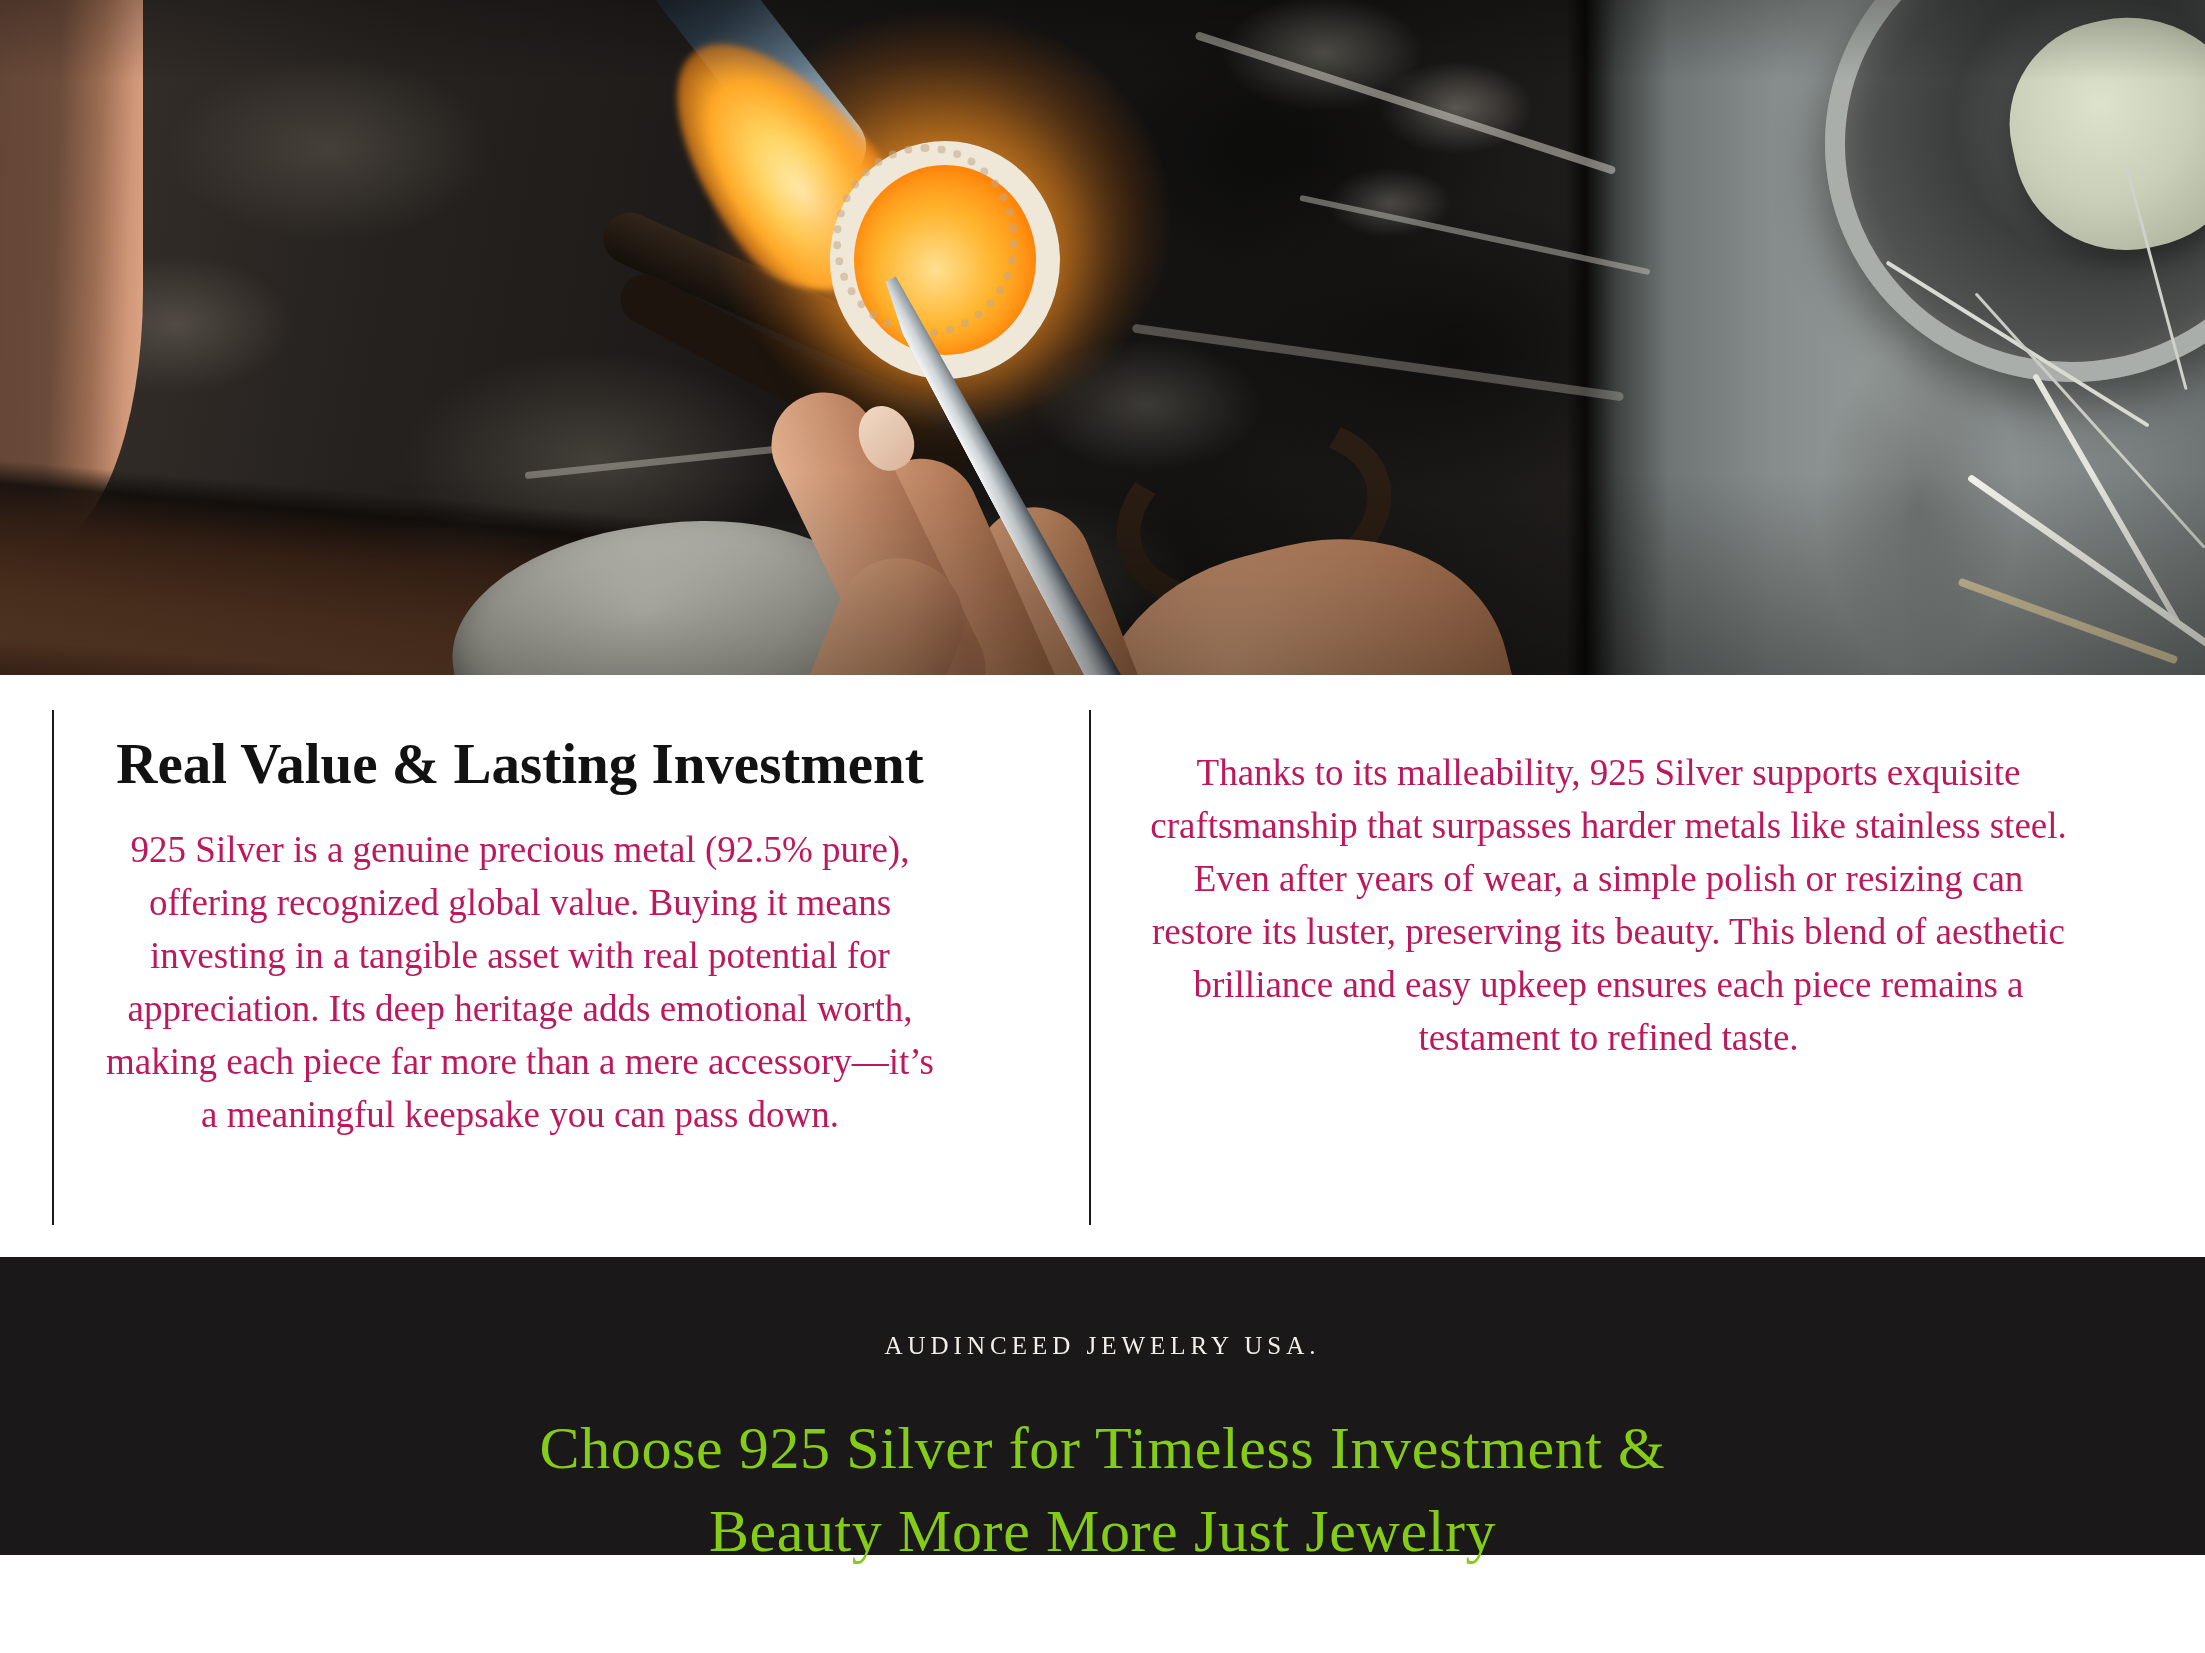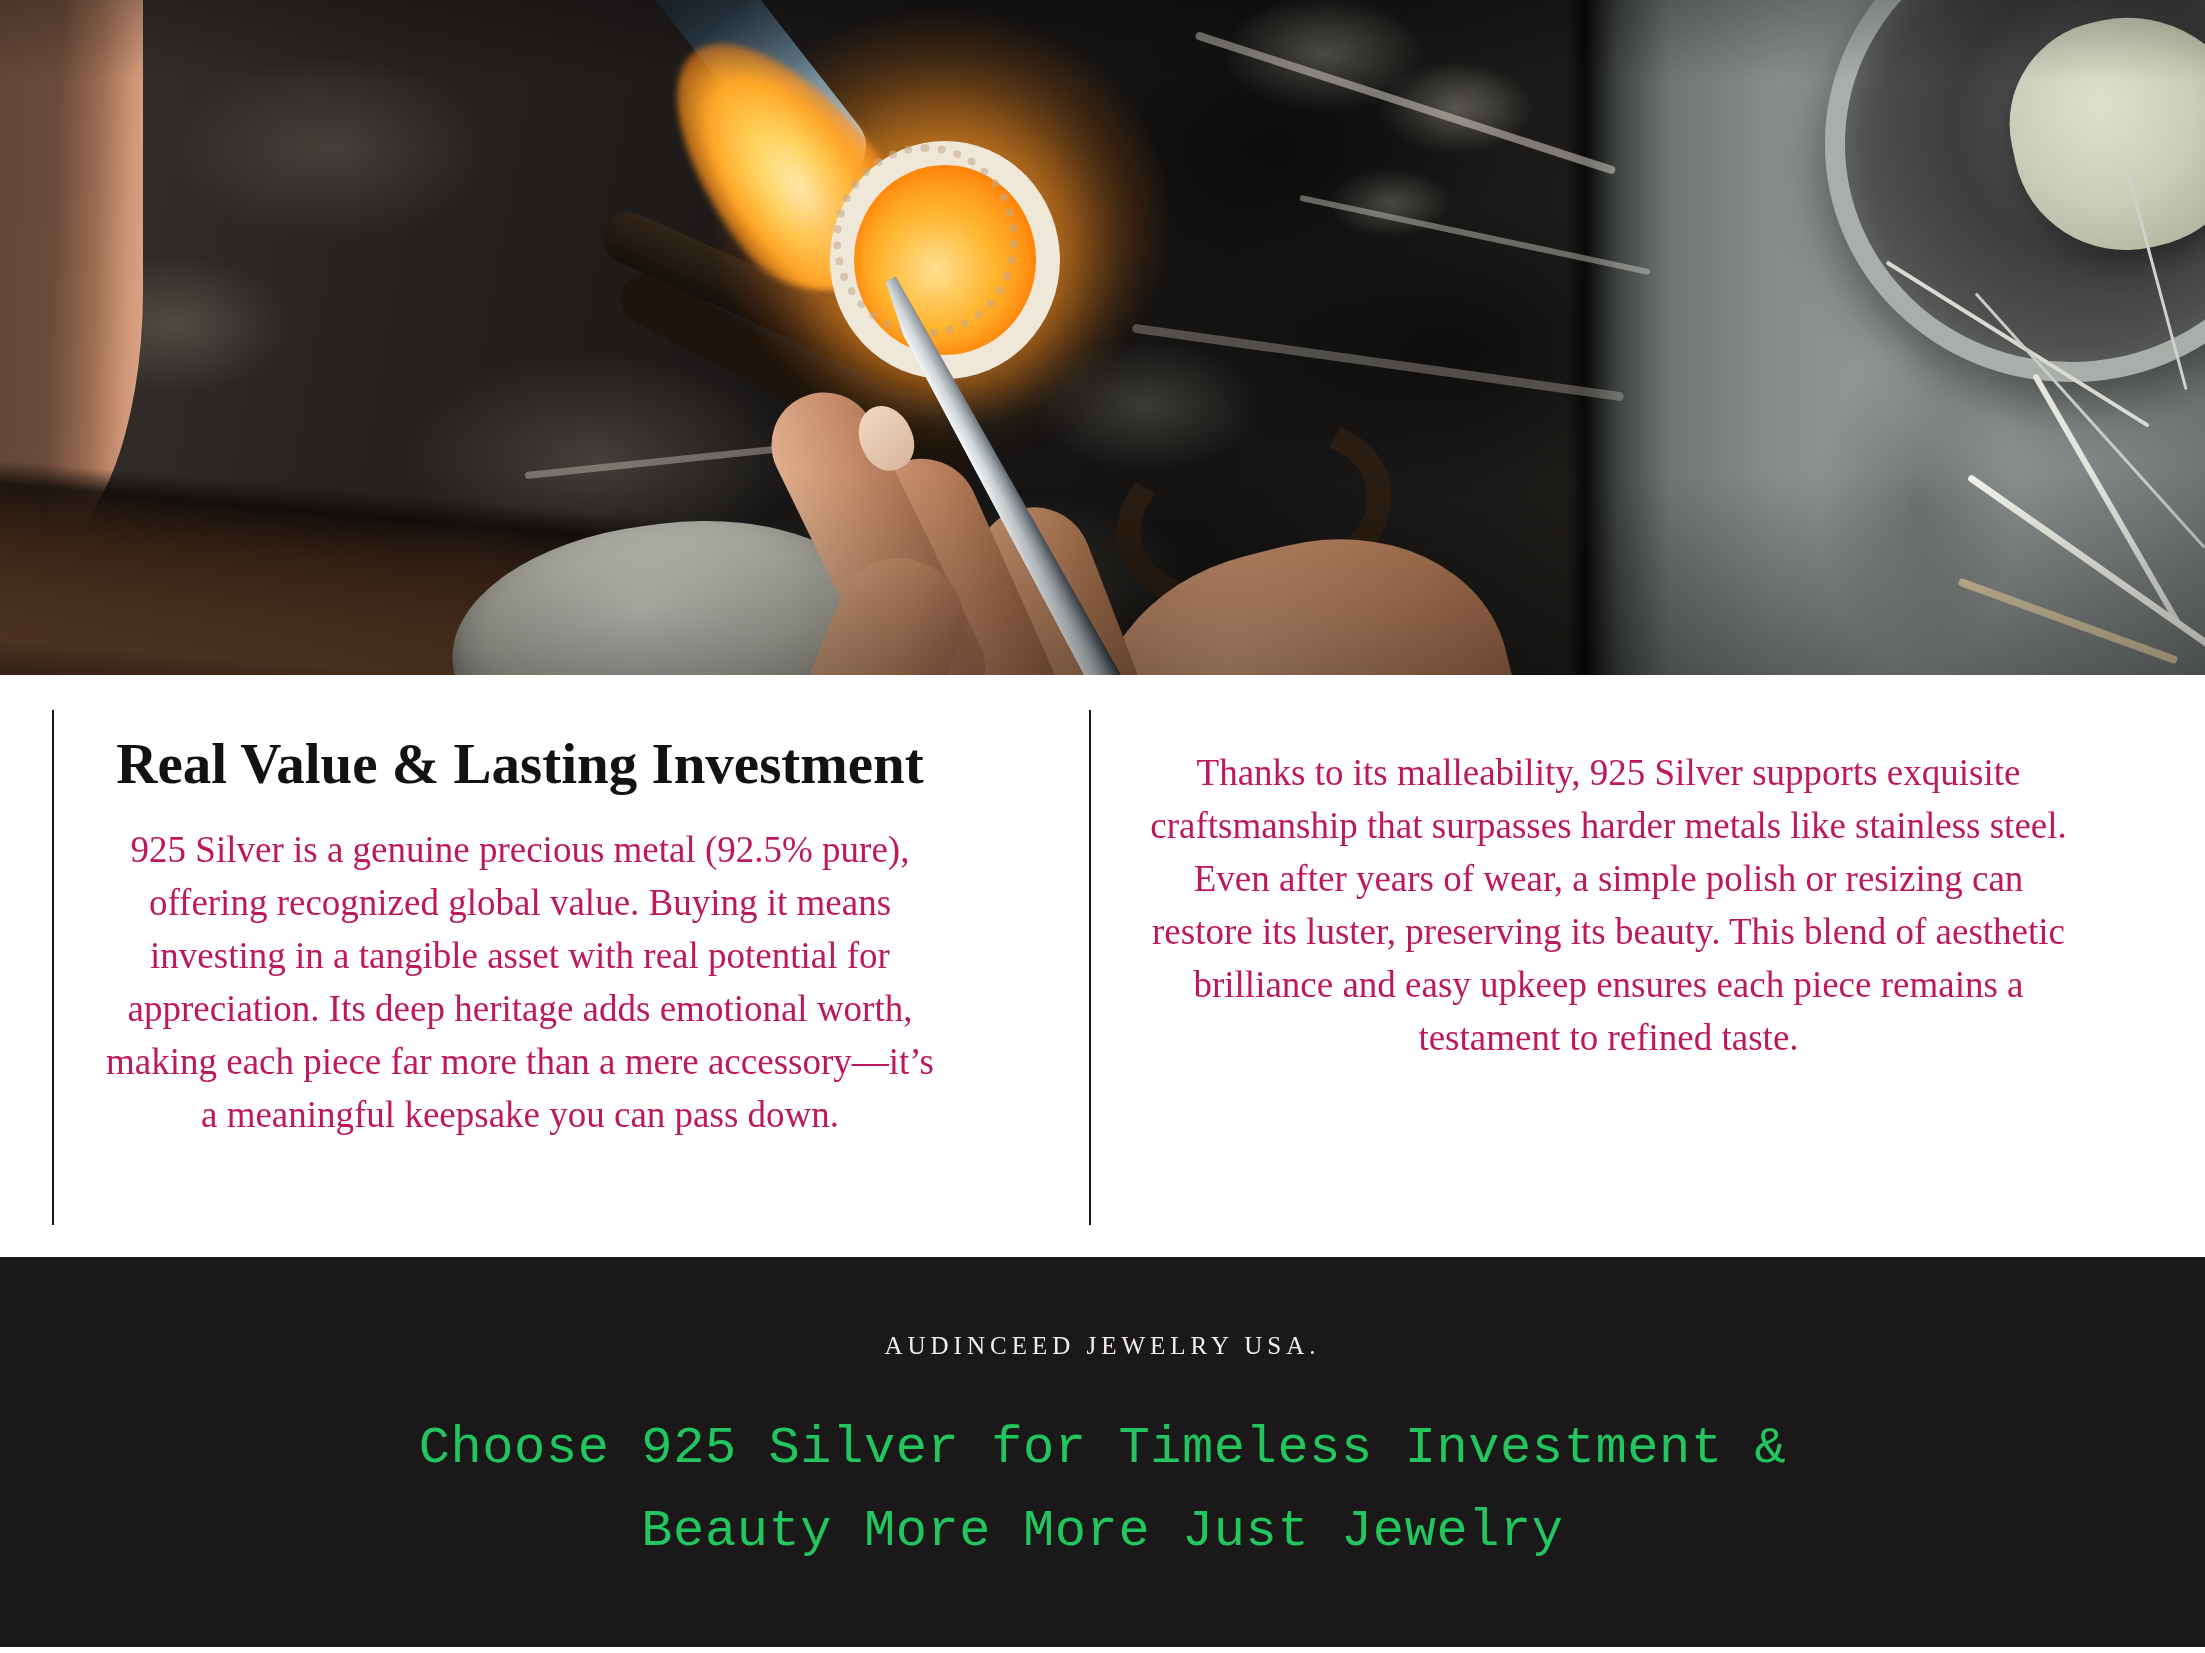--- a/index.html
+++ b/index.html
@@ -215,39 +215,38 @@
     margin: 21px 0 0 0;
     font-size: 37px;
     line-height: 53px;
     color: #be185d;
   }
 
   
   .banner {
     position: absolute;
     left: 0; top: 1257px;
-    width: 2205px; height: 390px;
+    width: 2205px; height: 298px;
     background: #1a1818;
     text-align: center;
   }
   .banner-eyebrow {
     padding-top: 75px;
     font-size: 25px;
     letter-spacing: 5px;
     font-weight: 400;
     color: #f2efeb;
   }
   .banner-heading {
     margin-top: 47px;
-    font-size: 52px;
+    font-size: 60px;
     line-height: 83px;
     font-weight: 400;
     letter-spacing: 0.6px;
-    color: #22c55e;
-    font-family: Liberation Mono, monospace;
+    color: #84cc16;
   }
 </style>
 </head>
 <body>
 
 <div class="page">
 
   <div class="photo">
     <div class="bench-base"></div>
     <div class="bench-mottle"></div>

